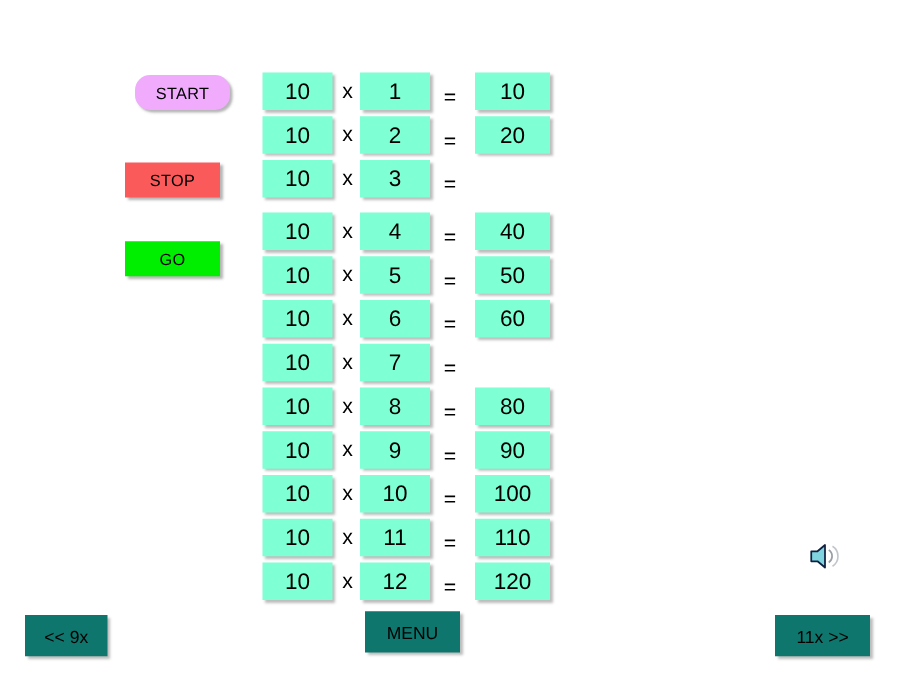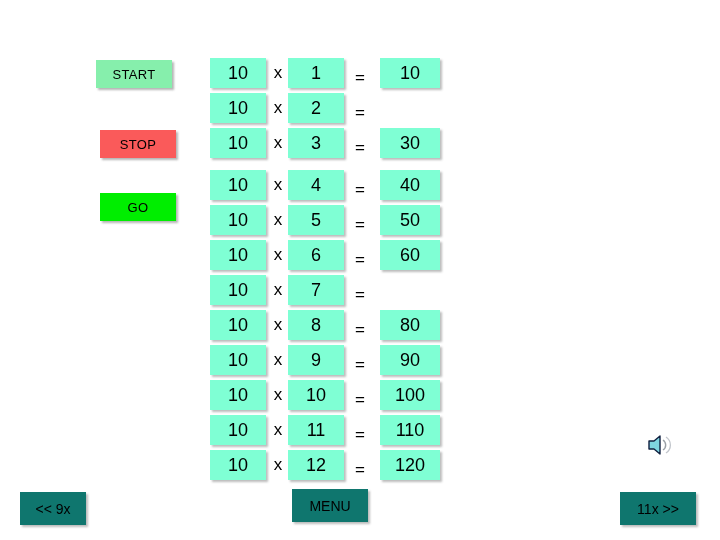--- a/index.html
+++ b/index.html
@@ -31,21 +31,21 @@
     height: 28px;
     display: flex;
     align-items: center;
     justify-content: center;
     font-size: 13px;
     color: #000000;
     letter-spacing: 0.3px;
     box-sizing: border-box;
     box-shadow: 2px 2px 2px rgba(90,90,90,0.45);
   }
-  #btn-start { left: 96px; top: 60px;  background: #86efac; }
+  #btn-start { left: 108px; top: 60px;  background: #f0abfc; border-radius: 12px; }
   #btn-stop  { left: 100px; top: 130px; background: #fa5a5a; }
   #btn-go    { left: 100px; top: 193px; background: #00ee00; }
 
   
   #table {
     position: absolute;
     left: 210px;
     top: 58px;
     width: 235px;
   }
@@ -135,28 +135,28 @@
       <div class="cell multiplier">1</div>
       <div class="op equals">=</div>
       <div class="cell product">10</div>
     </div>
 
     <div class="row">
       <div class="cell multiplicand">10</div>
       <div class="op times">x</div>
       <div class="cell multiplier">2</div>
       <div class="op equals">=</div>
+      <div class="cell product">20</div>
     </div>
 
     <div class="row gap">
       <div class="cell multiplicand">10</div>
       <div class="op times">x</div>
       <div class="cell multiplier">3</div>
       <div class="op equals">=</div>
-      <div class="cell product">30</div>
     </div>
 
     <div class="row">
       <div class="cell multiplicand">10</div>
       <div class="op times">x</div>
       <div class="cell multiplier">4</div>
       <div class="op equals">=</div>
       <div class="cell product">40</div>
     </div>
 

